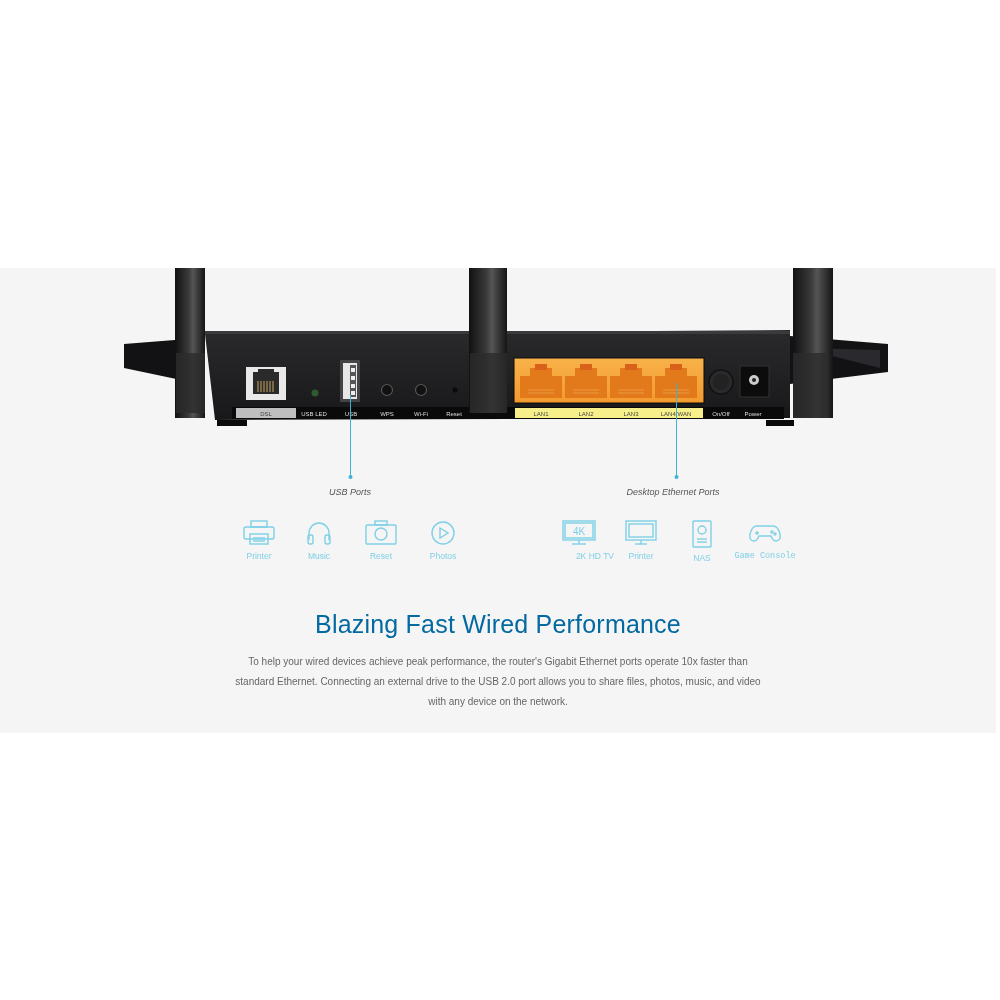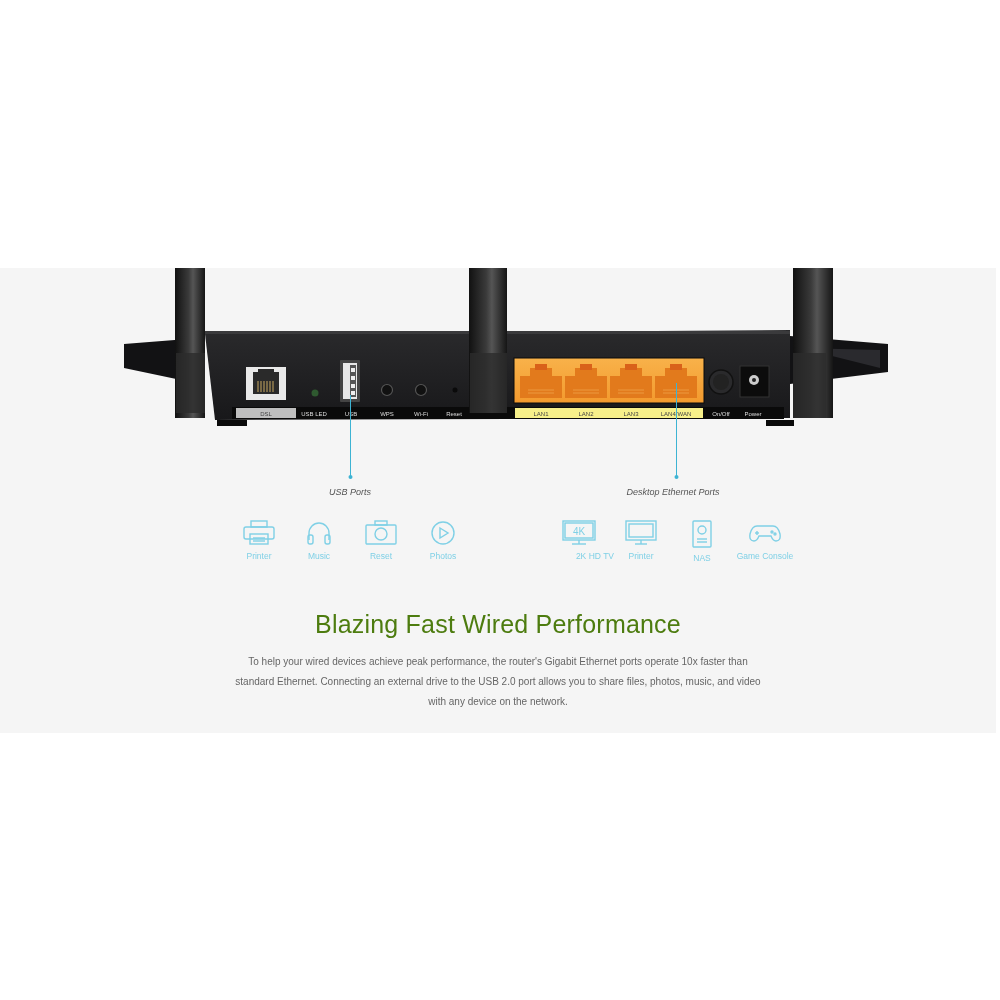--- a/index.html
+++ b/index.html
@@ -5,21 +5,21 @@
   html,body{margin:0;padding:0;background:#ffffff;}
   body{width:1000px;height:1000px;position:relative;overflow:hidden;font-family:"Liberation Sans",sans-serif;}
   .panel{position:absolute;left:0;top:268px;width:996px;height:465px;background:#f5f5f5;}
   .router{position:absolute;left:0;top:0;width:996px;height:200px;}
   .callout-label{position:absolute;font-size:9px;color:#555;text-align:center;white-space:nowrap;transform:translateX(-50%);font-style:italic;}
   .vline{position:absolute;width:1px;background:#3db3d3;}
   .vdot{position:absolute;width:4px;height:4px;border-radius:50%;background:#3db3d3;transform:translateX(-1.5px);}
   .icon-item{position:absolute;width:70px;text-align:center;transform:translateX(-50%);}
   .icon-item svg{display:block;margin:0 auto;}
   .icon-item .lbl{display:block;font-size:8.5px;color:#7fd0e6;margin-top:5px;white-space:nowrap;}
-  .headline{position:absolute;left:0;width:996px;top:342px;text-align:center;font-size:25px;color:#4d7c0f;font-weight:normal;letter-spacing:0.2px;}
+  .headline{position:absolute;left:0;width:996px;top:342px;text-align:center;font-size:25px;color:#0369a1;font-weight:normal;letter-spacing:0.2px;}
   .body-text{position:absolute;left:230px;width:536px;top:384px;text-align:center;font-size:10px;line-height:20px;color:#666;}
   .port-lbl{font-family:"Liberation Sans",sans-serif;font-size:6px;fill:#ddd;text-anchor:middle;}
   .port-lbl-dark{font-family:"Liberation Sans",sans-serif;font-size:6px;fill:#444;text-anchor:middle;}
 </style>
 </head>
 <body>
 
 <div class="panel">
 
   <svg class="router" viewBox="0 0 996 200" width="996" height="200">
@@ -217,21 +217,21 @@
   </div>
   <div class="icon-item" style="left:702px;top:252px;">
     <svg width="22" height="28" viewBox="0 0 22 28" fill="none" stroke="#7fd0e6" stroke-width="1.4">
         <rect x="2" y="1" width="18" height="26" rx="1"></rect>
         <circle cx="11" cy="10" r="4"></circle>
         <line x1="6" y1="19" x2="16" y2="19"></line>
         <line x1="6" y1="22" x2="16" y2="22"></line>
       </svg>
     <span class="lbl">NAS</span>
   </div>
-  <div class="icon-item" style="left:765px;top:252px;">
+  <div class="icon-item" style="left:765px;top:252px;font-family:Liberation Mono, monospace;">
     <svg width="34" height="26" viewBox="0 0 34 26" fill="none" stroke="#7fd0e6" stroke-width="1.4">
         <path d="M9,6 H25 Q30,6 32,14 Q33,21 28,21 Q25,21 23,16 H11 Q9,21 6,21 Q1,21 2,14 Q4,6 9,6 Z"></path>
         <line x1="9" y1="11" x2="9" y2="15"></line>
         <line x1="7" y1="13" x2="11" y2="13"></line>
         <circle cx="24" cy="12" r="1"></circle>
         <circle cx="27" cy="14" r="1"></circle>
       </svg>
     <span class="lbl">Game Console</span>
   </div>
 

